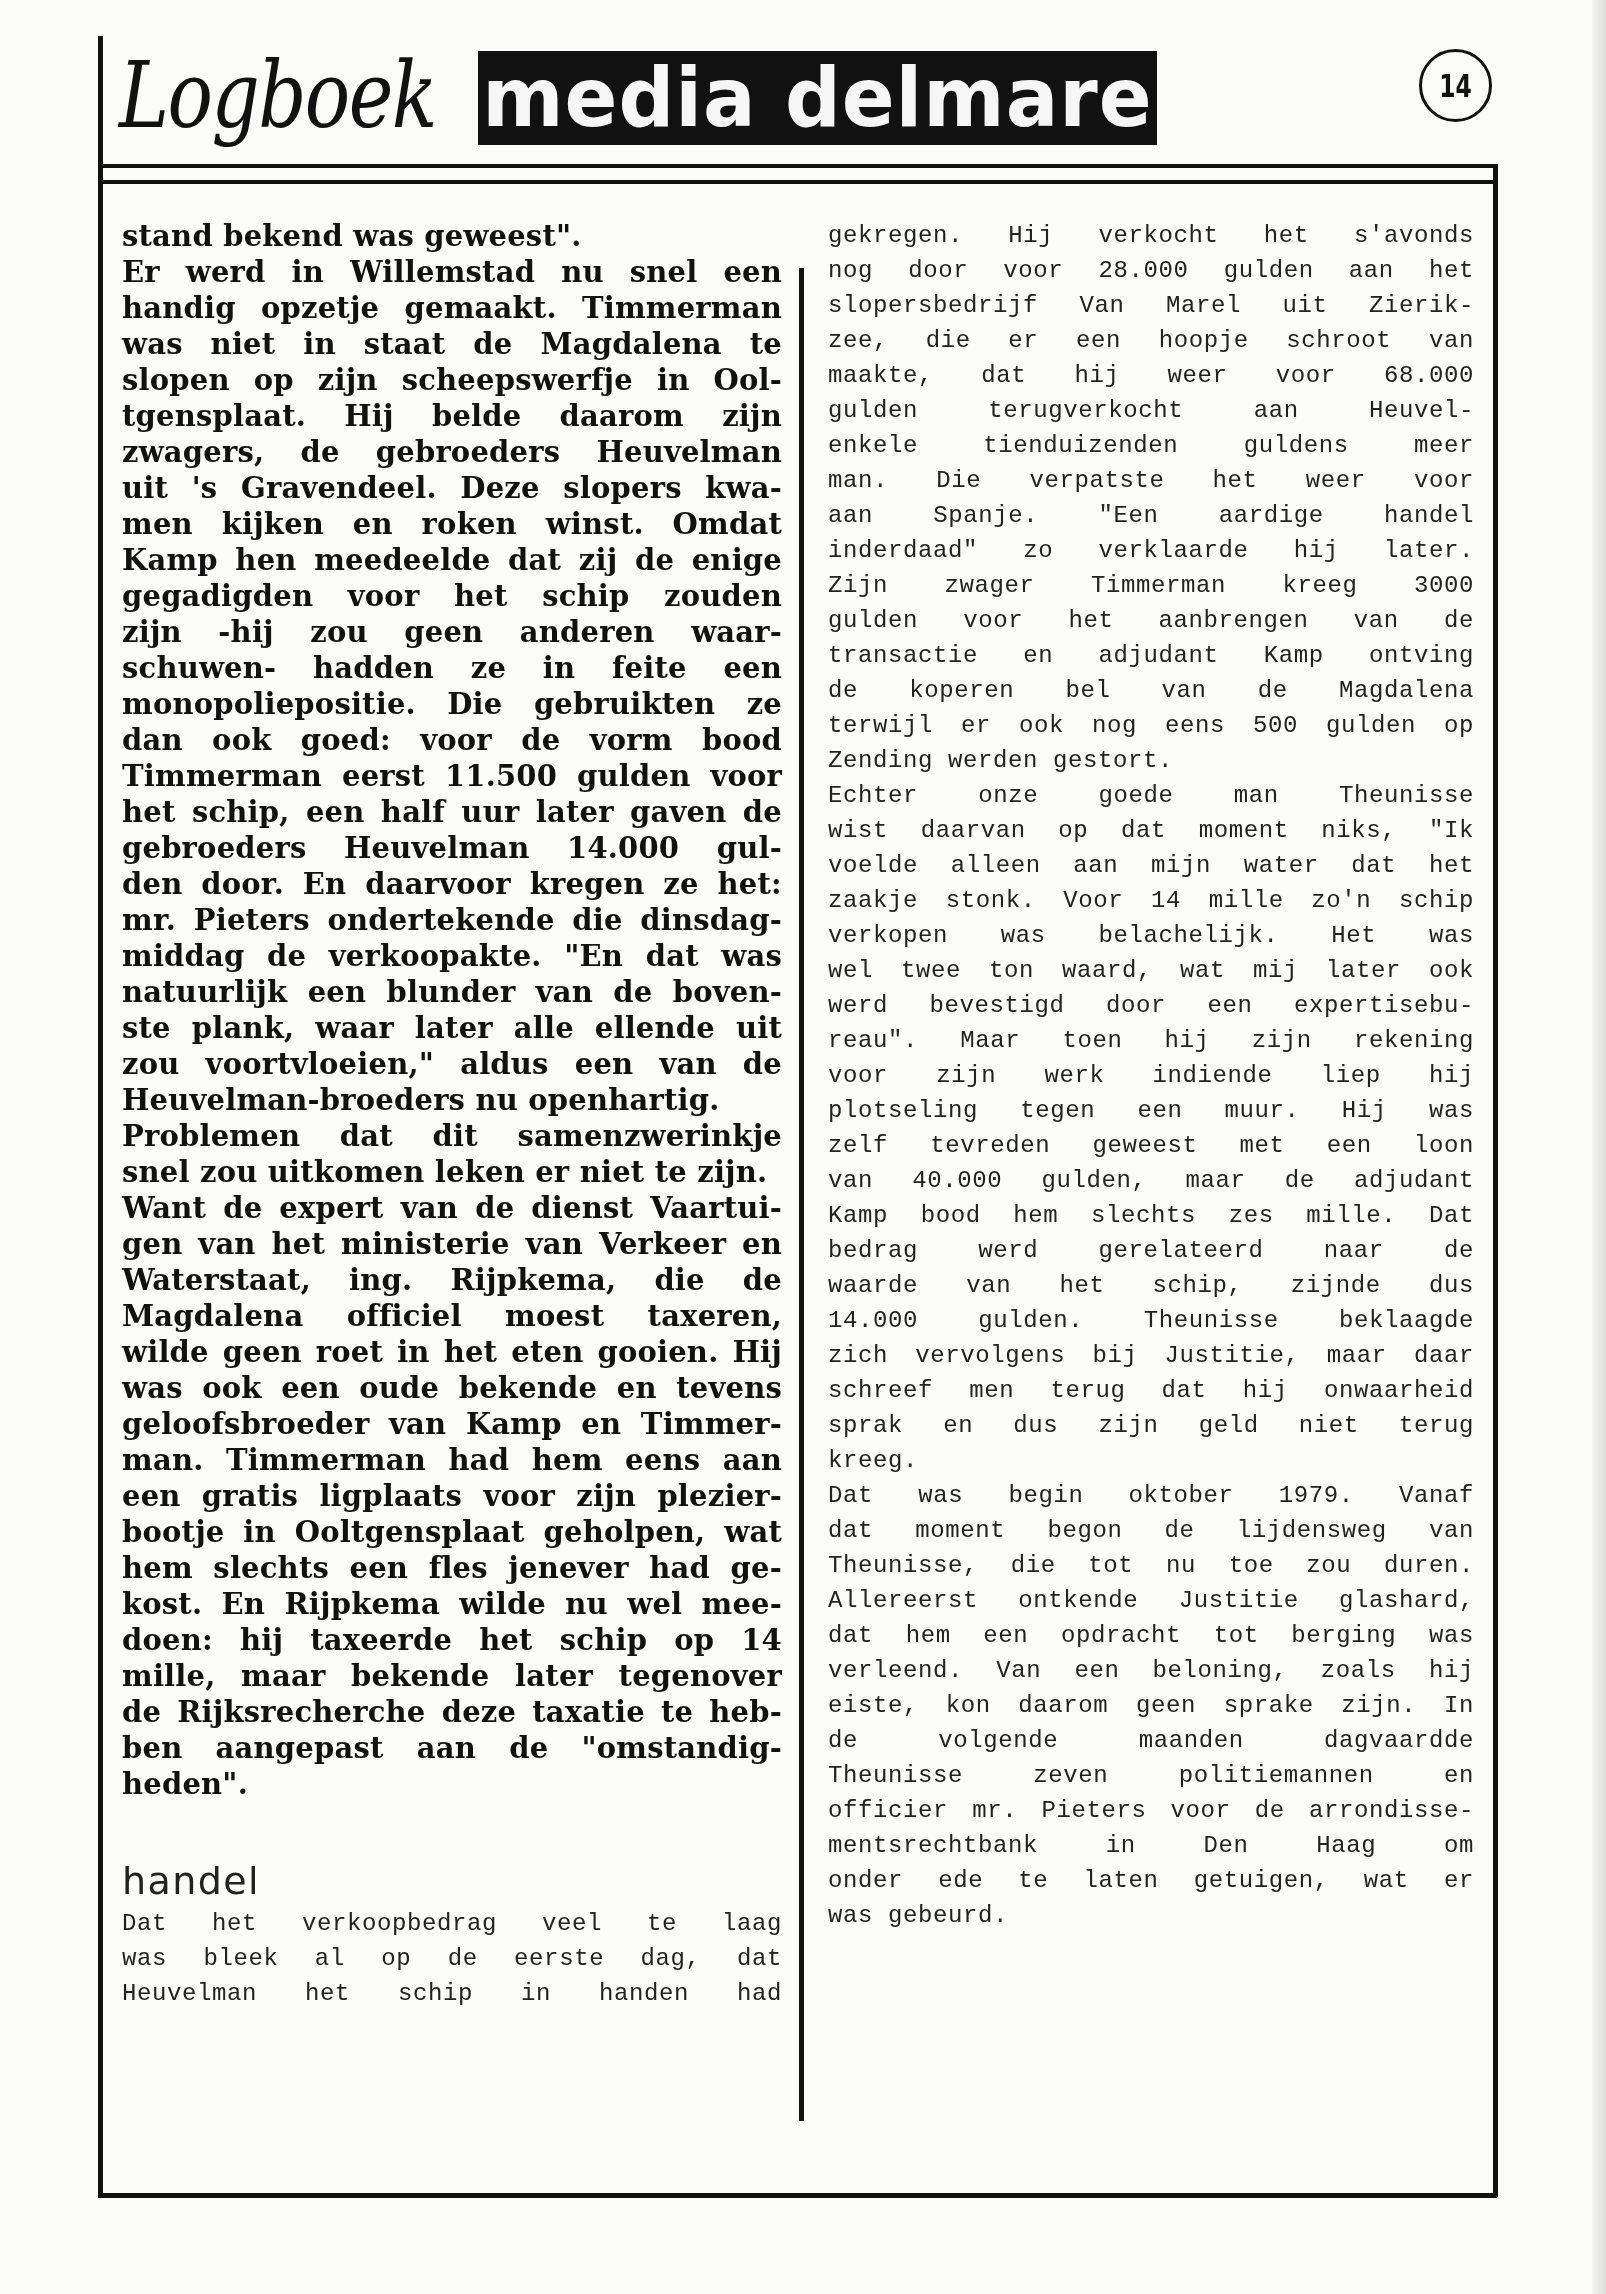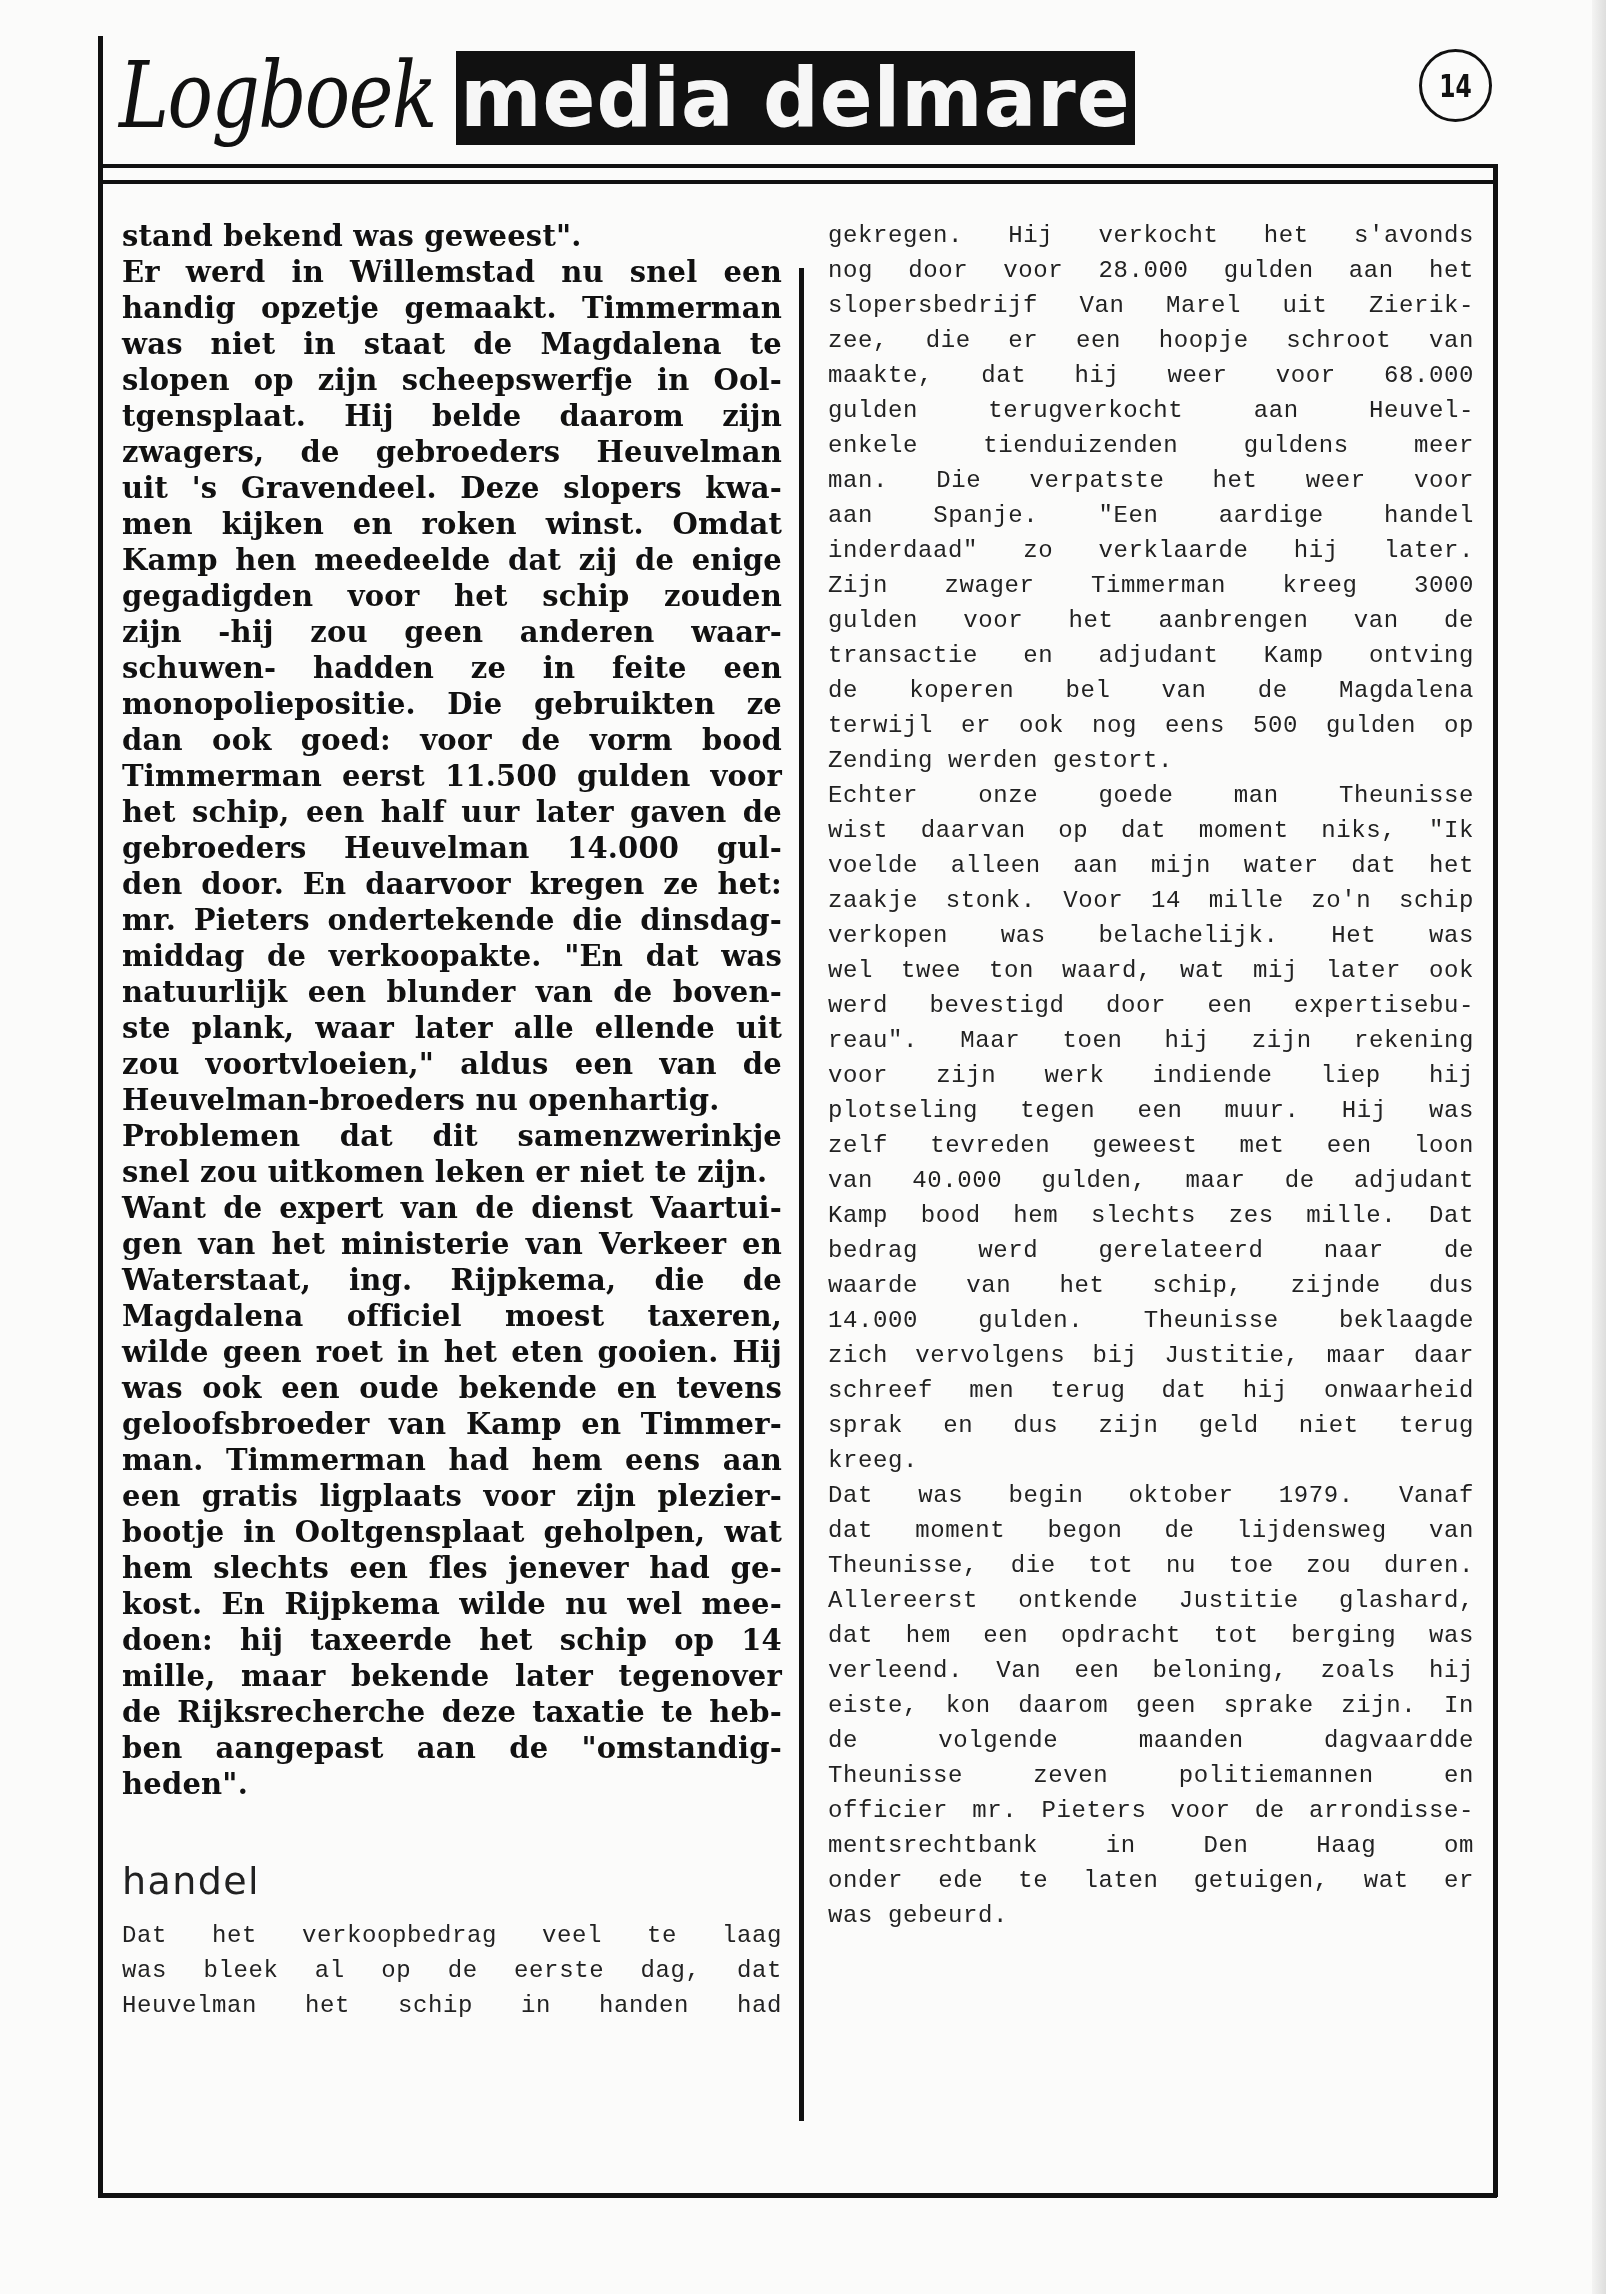--- a/index.html
+++ b/index.html
@@ -41,21 +41,21 @@
       position: absolute; left: 119px; top: 38px;
       font-family: "DejaVu Serif", serif;
       font-style: italic;
       font-size: 92px; line-height: 115px;
       letter-spacing: -1.9px;
       color: #111;
       white-space: nowrap;
       transform: scaleX(0.82); transform-origin: left center;
     }
     .brand-box {
-      position: absolute; left: 456px; top: 51px; width: 679px; height: 94px;
+      position: absolute; left: 478px; top: 51px; width: 679px; height: 94px;
       background: #111;
       display: flex; align-items: flex-end; justify-content: center;
     }
     .brand-text {
       font-family: "DejaVu Sans", sans-serif;
       font-weight: bold;
       font-size: 78px; line-height: 94px;
       color: #f6f6f6;
       letter-spacing: 1px;
       white-space: nowrap;
@@ -108,21 +108,21 @@
     .section-heading {
       display: block;
       font-family: "DejaVu Sans", sans-serif;
       font-size: 38px;
       font-weight: normal;
       color: #222;
       letter-spacing: 1.4px;
       margin-top: 54px;
       height: 50px; line-height: 50px;
     }
-    .left-light { margin-top: 12px; }
+    .left-light { margin-top: 0; }
   </style>
 </head>
 <body>
 
 <div class="page-edge"></div>
 
 <div class="logbook-title">Logboek</div>
 <div class="brand-box">
   <span class="brand-text">media delmare</span>
 </div>

